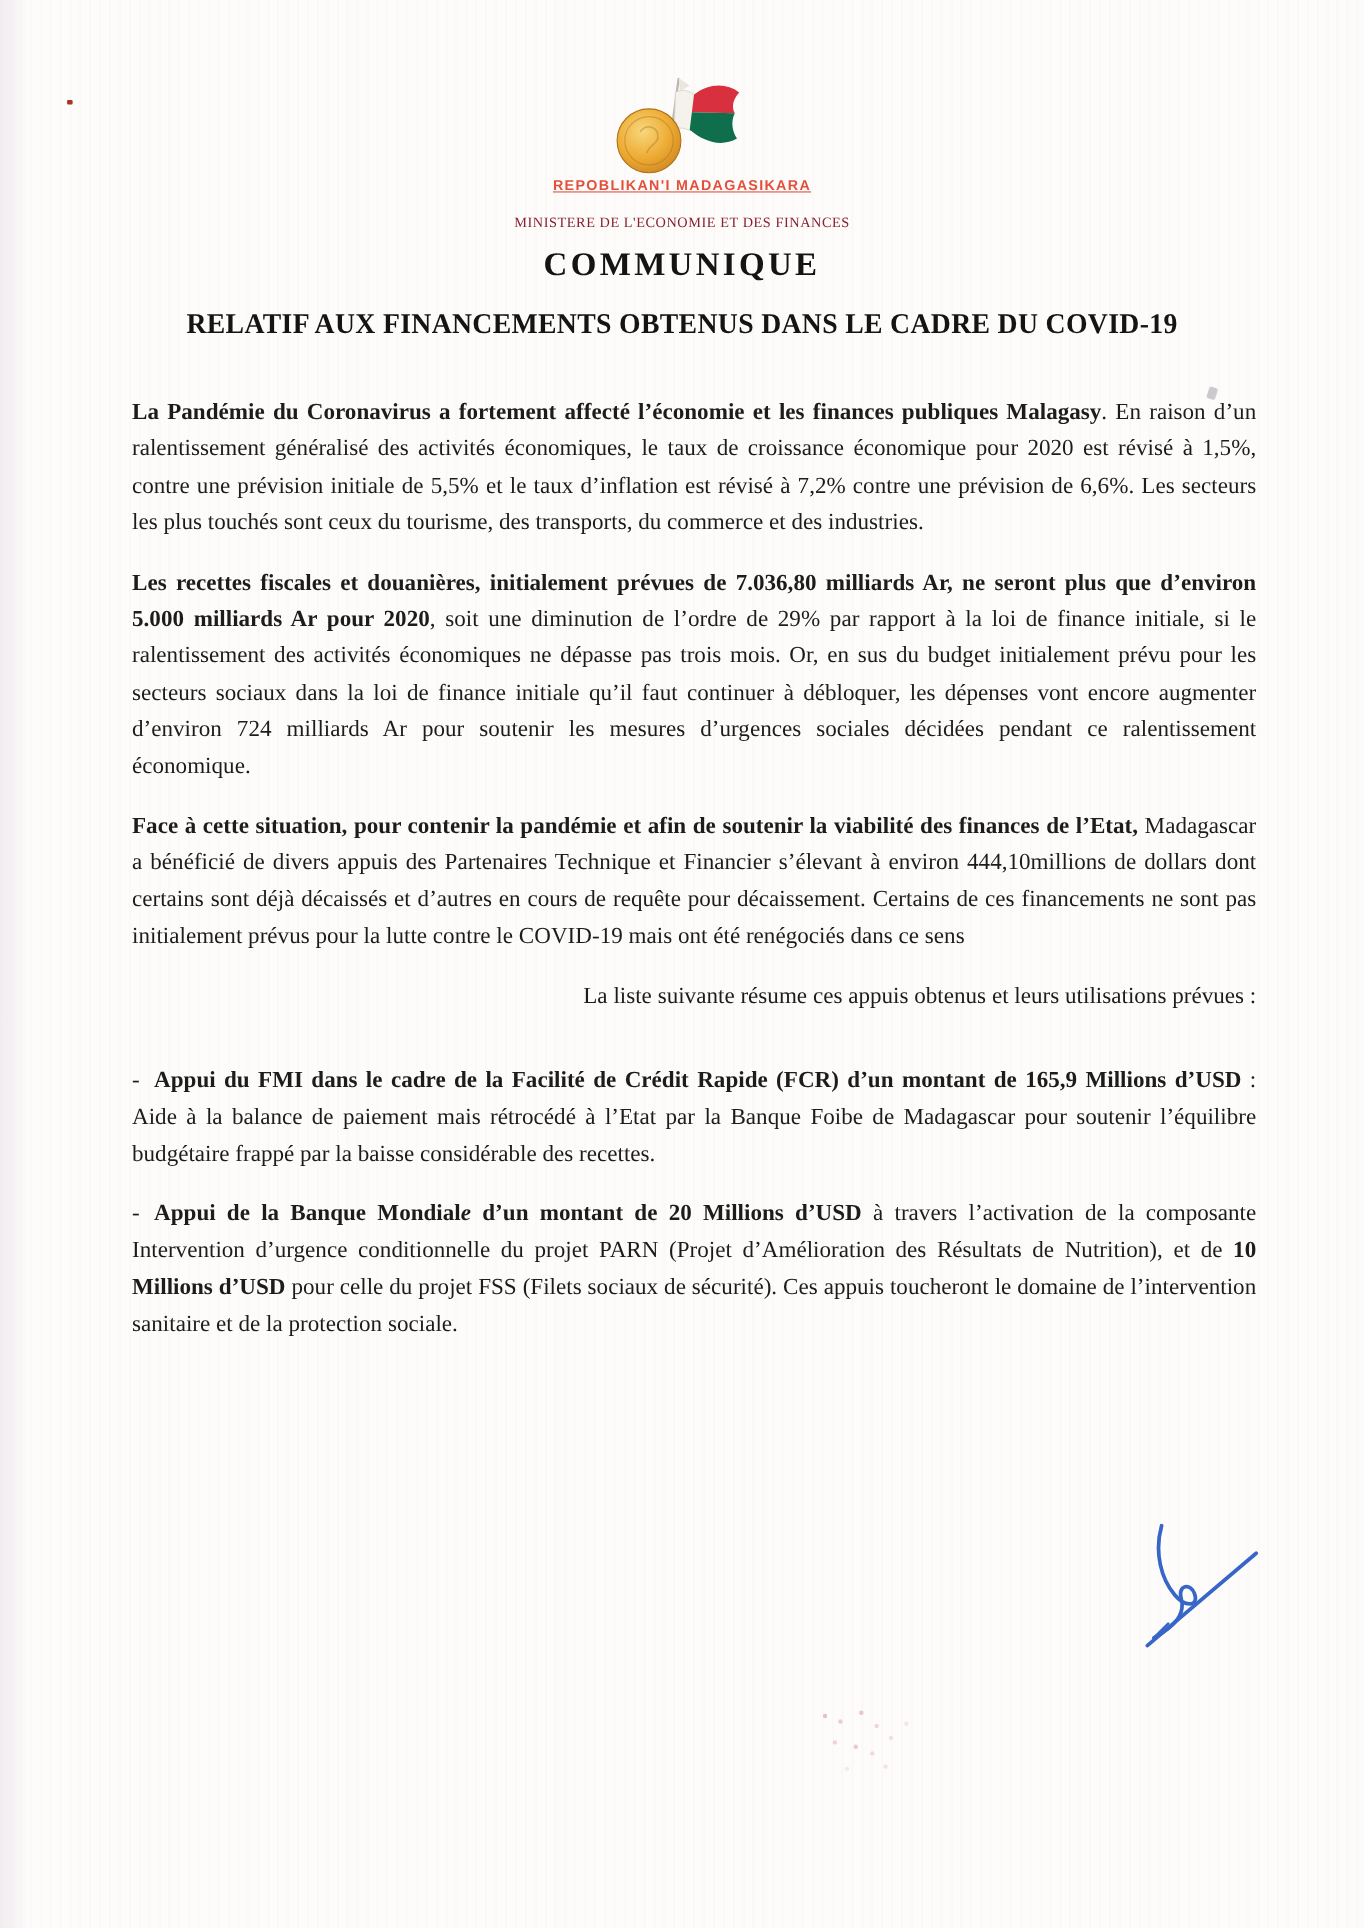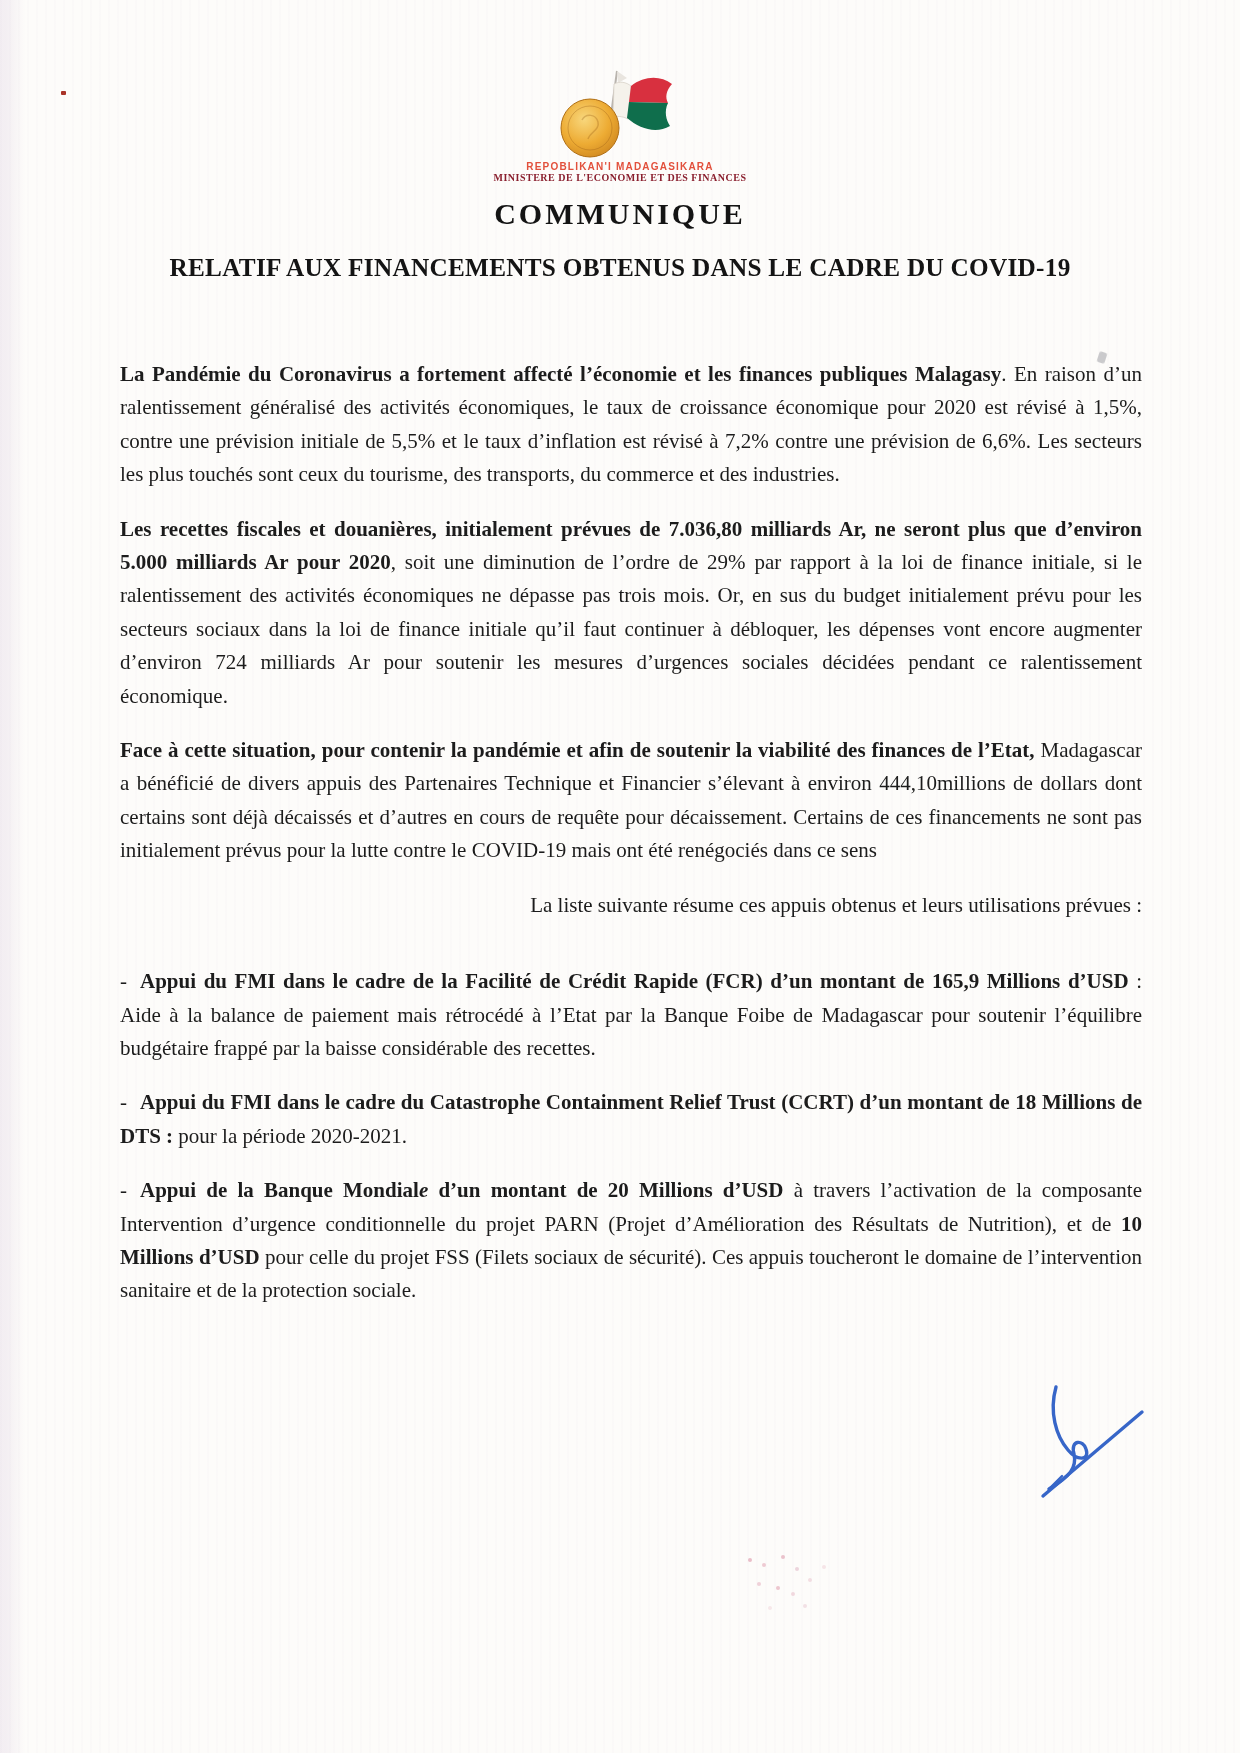--- a/index.html
+++ b/index.html
@@ -20,31 +20,31 @@
       repeating-linear-gradient(90deg, rgba(186,170,198,0.035) 0 2px, rgba(0,0,0,0) 2px 9px),
       linear-gradient(90deg, rgba(205,185,212,0.20) 0 6px, rgba(0,0,0,0) 26px);
     pointer-events:none;
   }
 
   
   .letterhead{ text-align:center; padding-top:68px; position:relative; z-index:1;}
   .logo-art{ width:122px; height:92px; display:block; margin:0 auto; }
   .republic-name{
     font-family:"Liberation Sans", sans-serif;
-    font-weight:bold; font-size:10px; letter-spacing:1.2px;
-    color:#e2503c; margin-top:1px;
+    font-weight:bold; font-size:13px; letter-spacing:1.2px;
+    color:#e2503c; margin-top:1px;text-decoration:underline;
   }
   .motto{
     font-family:"Liberation Sans", sans-serif;
     font-size:7.5px; letter-spacing:0.6px; color:#e2503c;
     display:inline-block; border-bottom:1px dotted #e2503c; padding-bottom:1px;
   }
   .ministry-name{
-    font-weight:bold; font-size:10px; letter-spacing:0.5px;
-    color:#8a1f2e; margin-top:0;
+    font-weight:normal; font-size:13px; letter-spacing:0.5px;
+    color:#8a1f2e; margin-top:18px;
   }
   .doc-type{
     font-weight:bold; font-size:30px; letter-spacing:3px;
     margin-top:14px; color:#141414;
   }
   .doc-title{
     font-weight:bold; font-size:26px; letter-spacing:0.3px;
     margin-top:22px; color:#141414;
     transform:scaleX(0.97); transform-origin:center;
   }
@@ -121,21 +121,20 @@
     <p><span class="b">La Pandémie du Coronavirus a fortement affecté l’économie et les finances publiques Malagasy</span><span>. En raison d’un ralentissement généralisé des activités économiques, le taux de croissance économique pour 2020 est révisé à 1,5%, contre une prévision initiale de 5,5% et le taux d’inflation est révisé à 7,2% contre une prévision de 6,6%. Les secteurs les plus touchés sont ceux du tourisme, des transports, du commerce et des industries.</span></p>
 
     <p><span class="b">Les recettes fiscales et douanières, initialement prévues de 7.036,80 milliards Ar, ne seront plus que d’environ 5.000 milliards Ar pour 2020</span><span>, soit une diminution de l’ordre de 29% par rapport à la loi de finance initiale, si le ralentissement des activités économiques ne dépasse pas trois mois. Or, en sus du budget initialement prévu pour les secteurs sociaux dans la loi de finance initiale qu’il faut continuer à débloquer, les dépenses vont encore augmenter d’environ 724 milliards Ar pour soutenir les mesures d’urgences sociales décidées pendant ce ralentissement économique.</span></p>
 
     <p><span class="b">Face à cette situation, pour contenir la pandémie et afin de soutenir la viabilité des finances de l’Etat,</span><span> Madagascar a bénéficié de divers appuis des Partenaires Technique et Financier s’élevant à environ 444,10millions de dollars dont certains sont déjà décaissés et d’autres en cours de requête pour décaissement.  Certains de ces financements ne sont pas initialement prévus pour la lutte contre le COVID-19 mais ont été renégociés dans ce sens</span></p>
 
     <p class="list-intro"><span>La liste suivante résume ces appuis obtenus et leurs utilisations prévues :</span></p>
 
     <p><span class="marker">-</span><span class="b">Appui du FMI dans le cadre de la Facilité de Crédit Rapide (FCR) d’un montant de 165,9 Millions d’USD</span><span> : Aide à la balance de paiement mais rétrocédé à l’Etat par la Banque Foibe de Madagascar pour soutenir l’équilibre budgétaire frappé par la baisse considérable des recettes.</span></p>
 
-    <p><span class="marker">-</span><span class="b">Appui du FMI dans le cadre du Catastrophe Containment Relief Trust (CCRT) d’un montant de 18 Millions de DTS :</span><span> pour la période 2020-2021.</span></p>
 
     <p><span class="marker">-</span><span class="b">Appui de la Banque Mondial</span><span class="b i">e</span><span class="b"> d’un montant de 20 Millions d’USD</span><span> à travers l’activation de la composante Intervention d’urgence conditionnelle du projet PARN (Projet d’Amélioration des Résultats de Nutrition), et de </span><span class="b">10 Millions d’USD</span><span> pour celle du projet FSS (Filets sociaux de sécurité). Ces appuis toucheront le domaine de l’intervention sanitaire et de la protection sociale.</span></p>
 
   </div>
 
   <svg class="pen-mark" viewBox="0 0 118 120" aria-hidden="true">
     <path d="M28 3 C21 28 28 52 40 66 C49 77 62 77 58 65 C55 55 42 56 46 70 C49 83 42 93 21 105" fill="none" stroke="#3766c8" stroke-width="3.4" stroke-linecap="round"></path>
     <path d="M15 112 L114 28" fill="none" stroke="#3766c8" stroke-width="3.4" stroke-linecap="round"></path>
     <path d="M21 105 L34 92" fill="none" stroke="#3766c8" stroke-width="2.4" stroke-linecap="round"></path>
   </svg>

